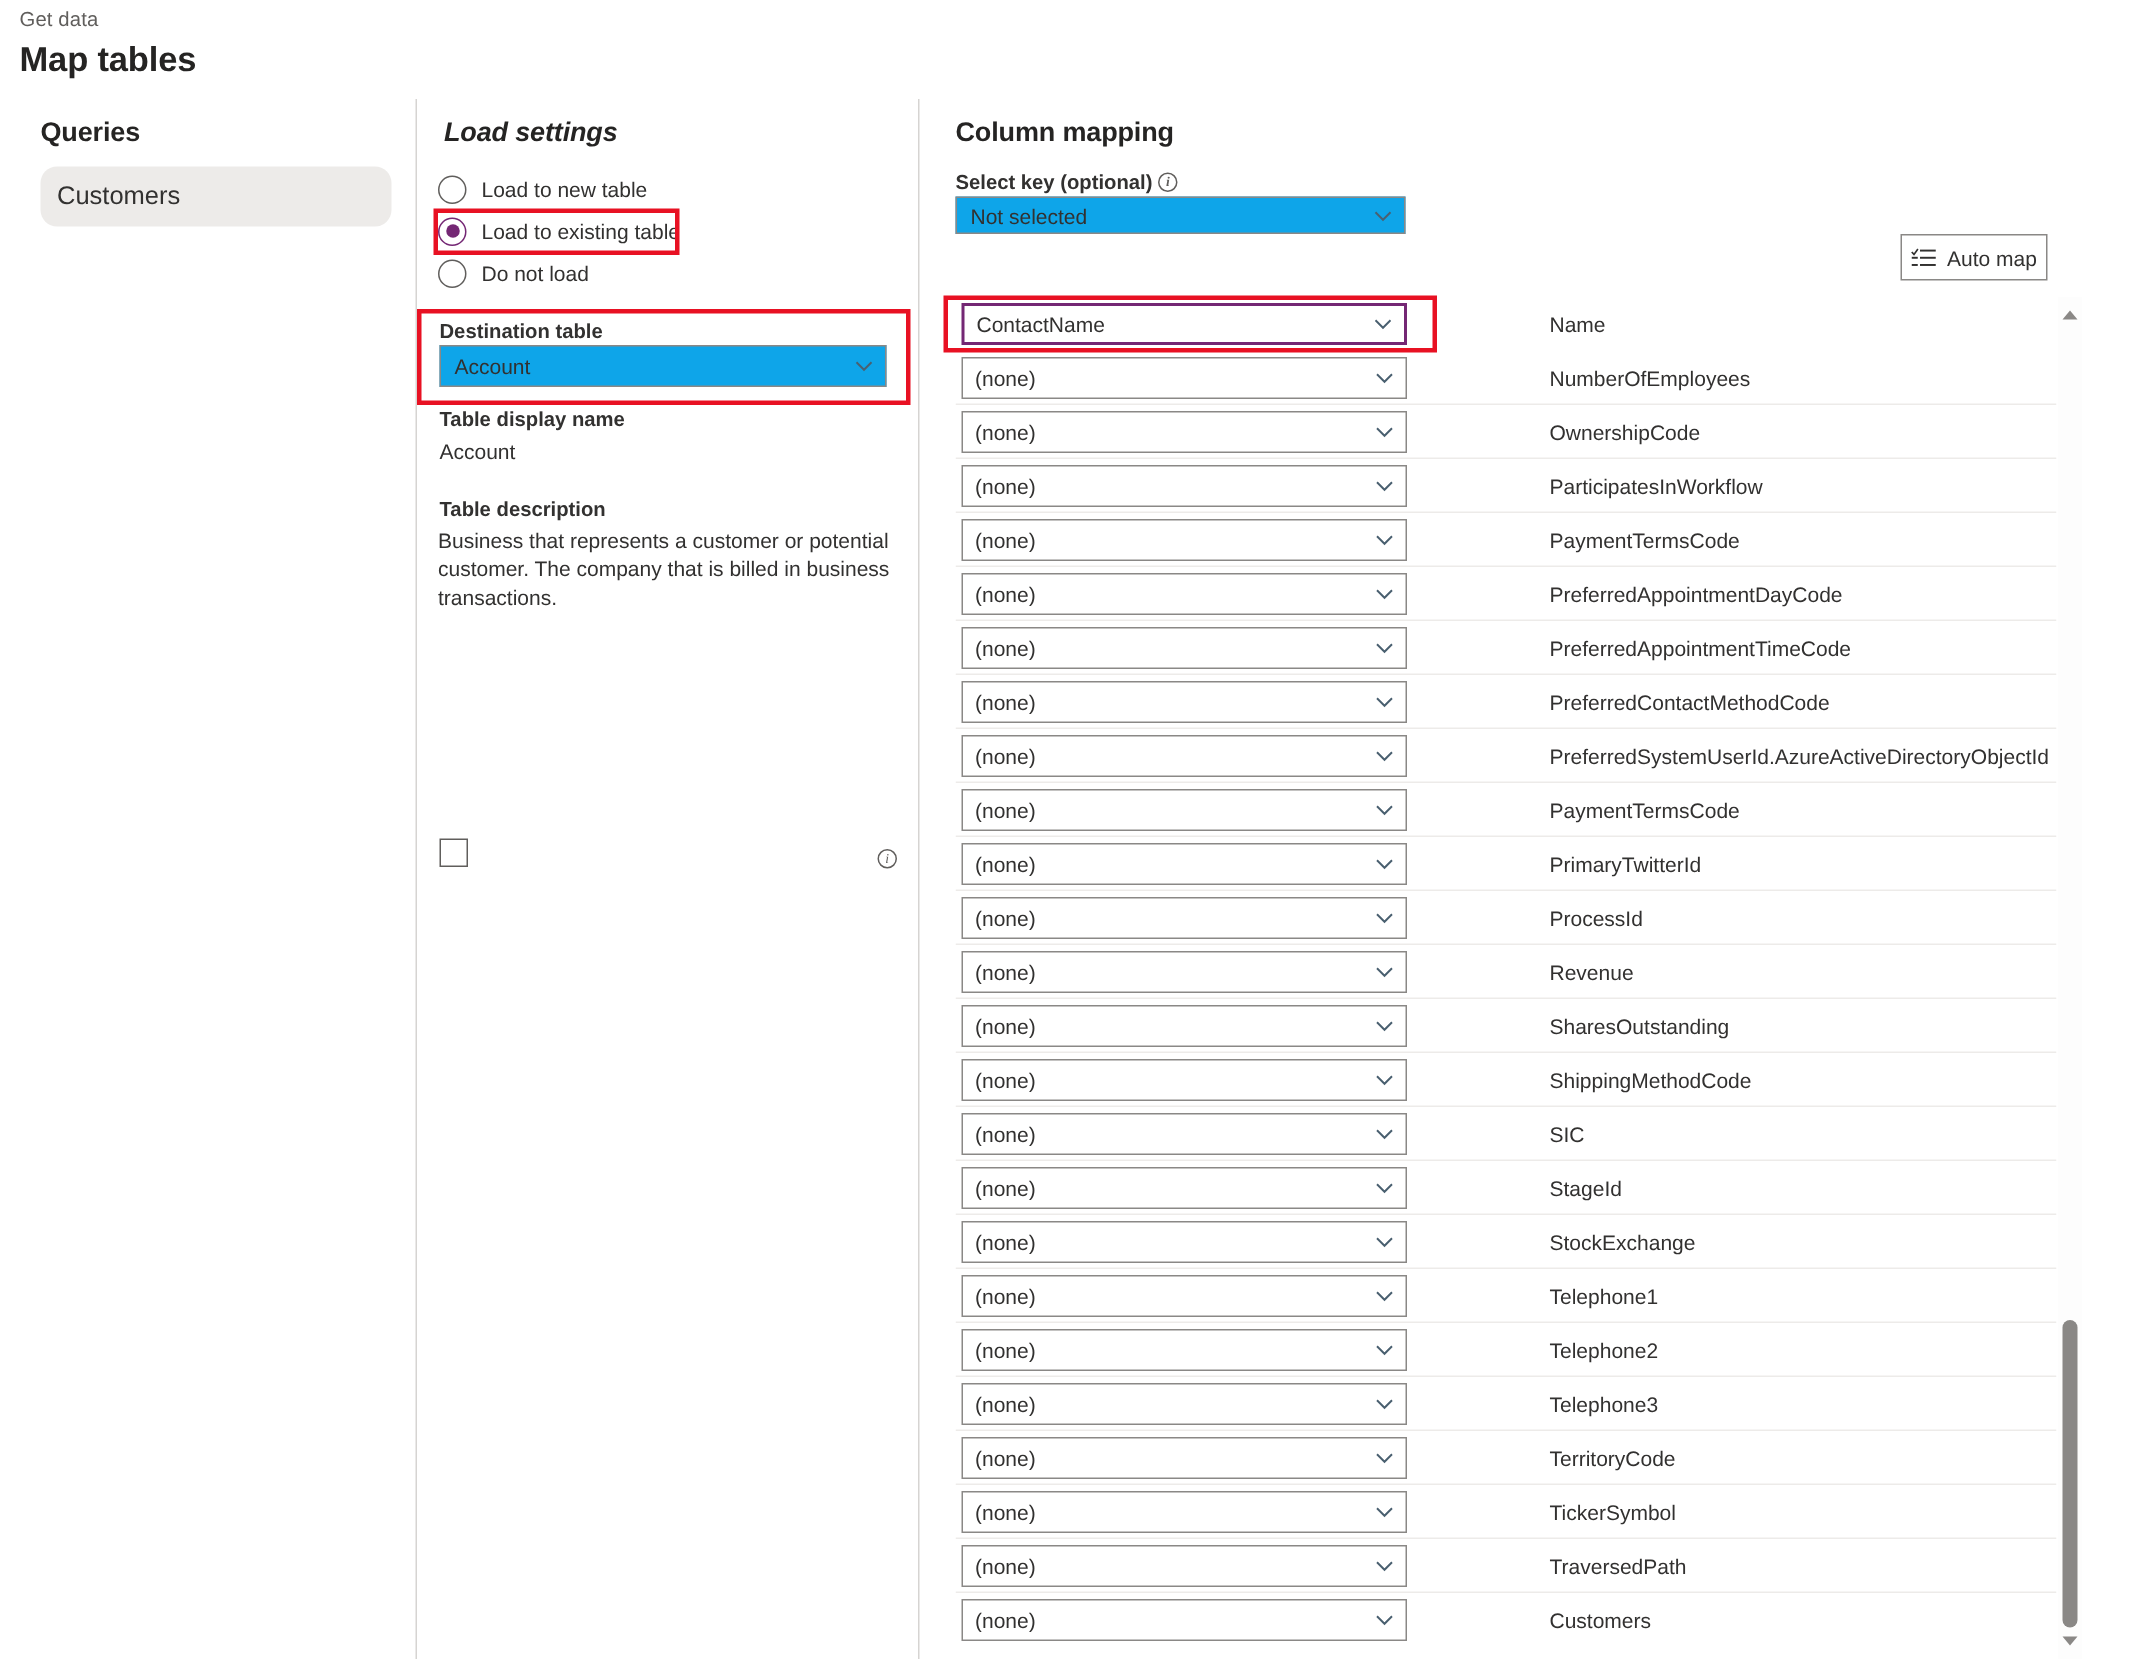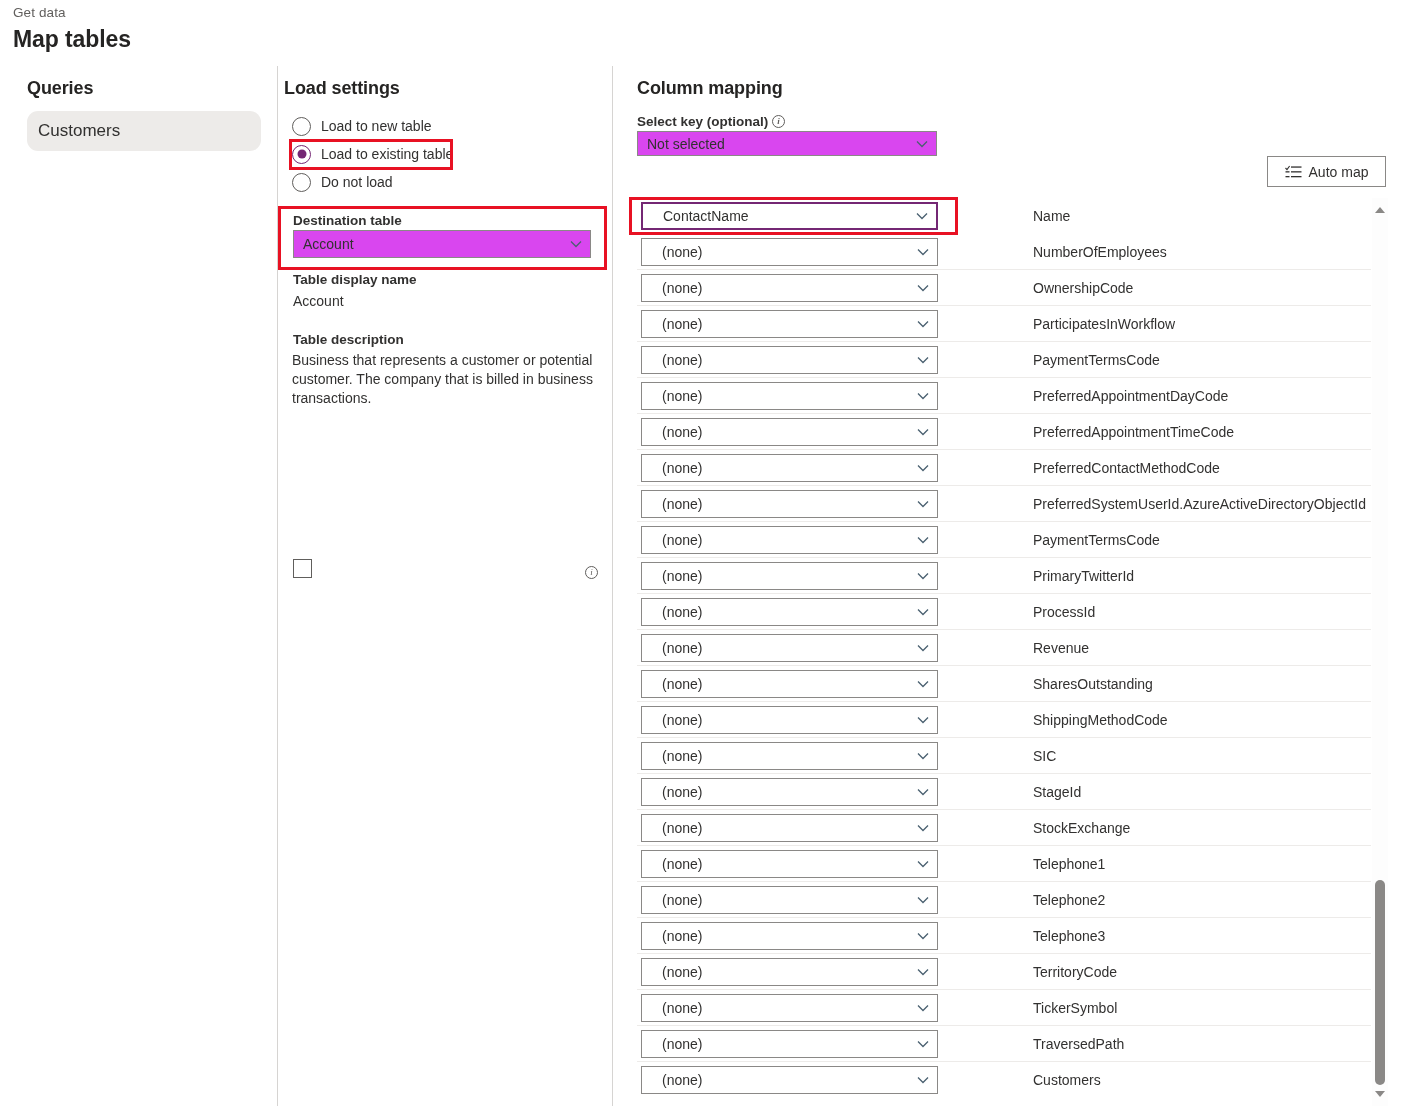--- a/index.html
+++ b/index.html
@@ -49,21 +49,21 @@
 
   
   .section-title {
     position: absolute;
     font-size: 18px;
     font-weight: 700;
     color: #252423;
     letter-spacing: -.1px;
   }
   #queries-title  { left: 27px;  top: 78px; }
-  #load-title     { left: 284px; top: 78px; }
+  #load-title     { left: 296px; top: 78px; font-style: italic; }
   #mapping-title  { left: 637px; top: 78px; }
 
   
   .query-item {
     position: absolute;
     left: 27px;
     top: 111px;
     width: 234px;
     height: 40px;
     background: #edebe9;
@@ -151,21 +151,21 @@
     color: #323130;
     line-height: 19px;
   }
   #display-value { left: 293px; top: 292px; }
   #desc-value    { left: 292px; top: 351px; width: 306px; }
 
   
   .combo {
     position: absolute;
     border: 1px solid #8a8886;
-    background: #d946ef;
+    background: #0ea5e9;
     box-sizing: border-box;
     display: flex;
     align-items: center;
     font-size: 14px;
     color: #323130;
     cursor: pointer;
   }
   .combo .combo-text {
     padding-left: 9px;
     flex: 1 1 auto;
@@ -238,21 +238,21 @@
     position: absolute;
     left: 585px;
     top: 566px;
   }
 
   
   #auto-map-button {
     position: absolute;
     left: 1267px;
     top: 156px;
-    width: 119px;
+    width: 98px;
     height: 31px;
     border: 1px solid #8a8886;
     background: #fff;
     box-sizing: border-box;
     display: flex;
     align-items: center;
     justify-content: center;
     gap: 7px;
     font-size: 14px;
     color: #323130;
@@ -290,21 +290,21 @@
     display: flex;
     align-items: center;
     font-size: 14px;
     color: #323130;
     cursor: pointer;
   }
   .map-row.selected .row-combo {
     border: 2px solid #742774;
   }
   .row-combo .combo-text {
-    padding-left: 20px;
+    padding-left: 8px;
     flex: 1 1 auto;
     white-space: nowrap;
     overflow: hidden;
   }
   .row-combo .chev {
     flex: 0 0 auto;
     width: 28px;
     display: flex;
     align-items: center;
     justify-content: center;

